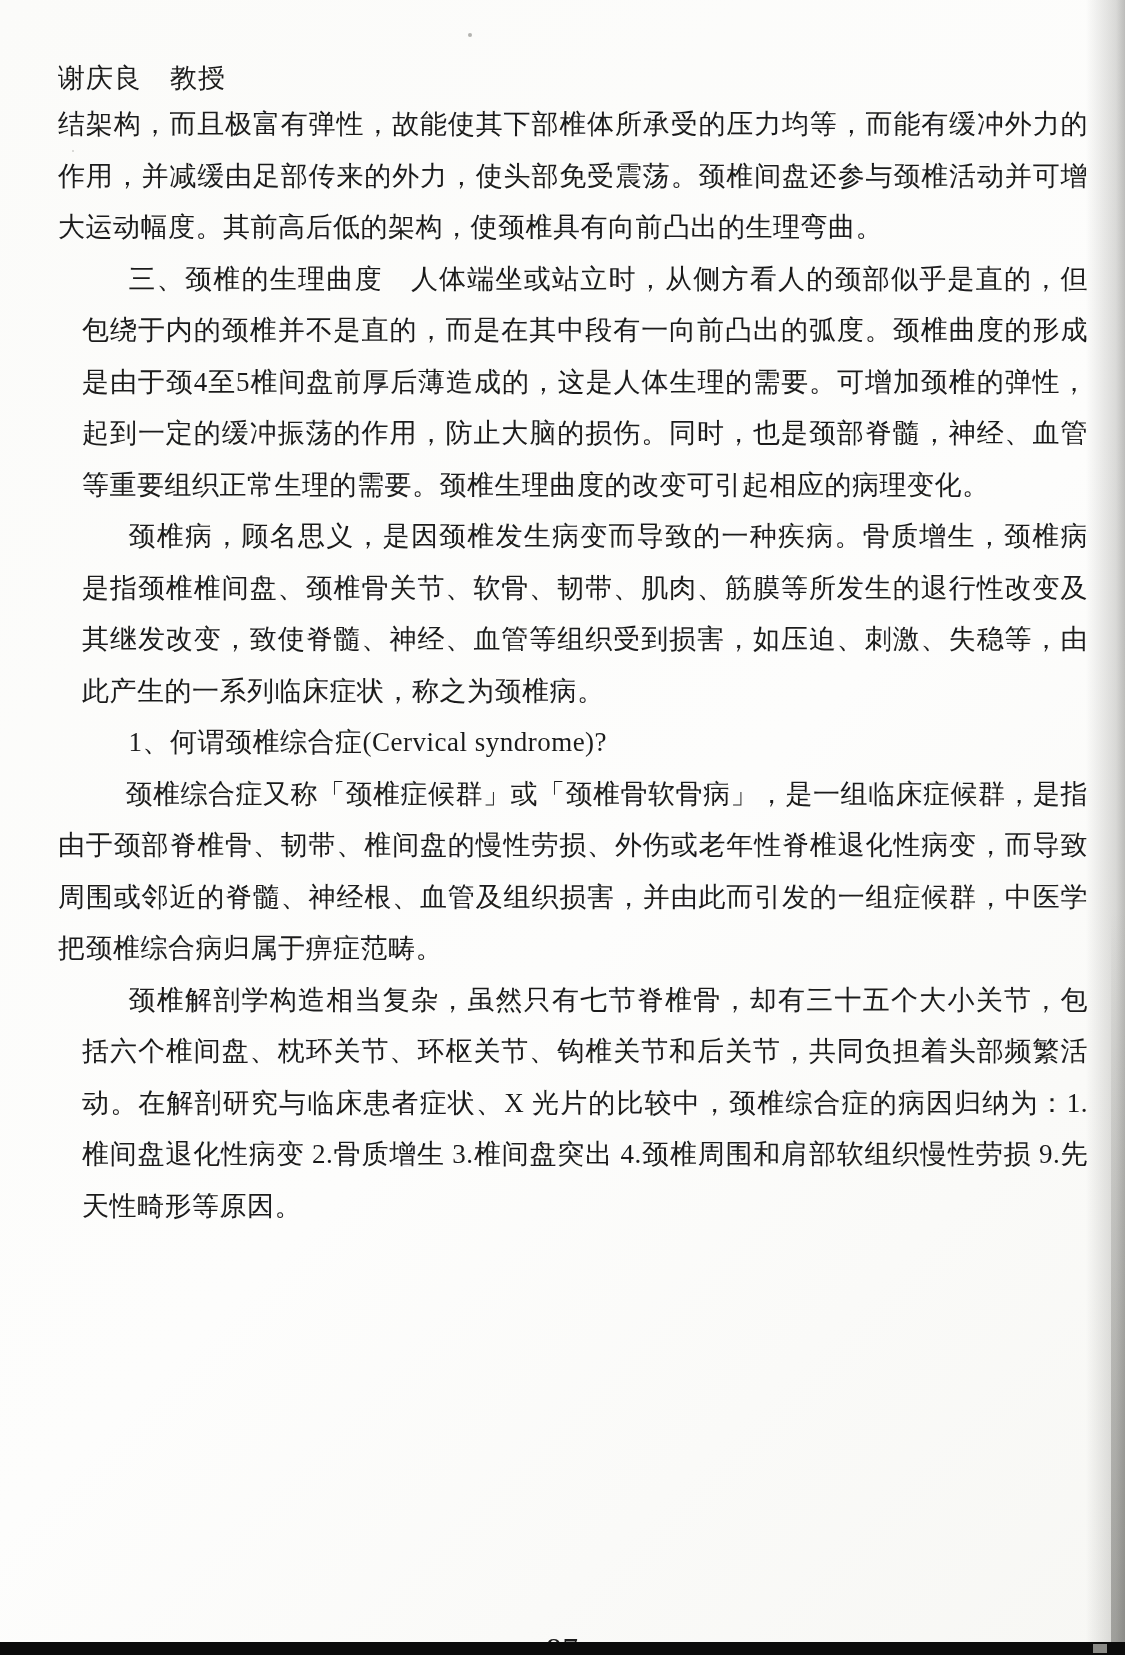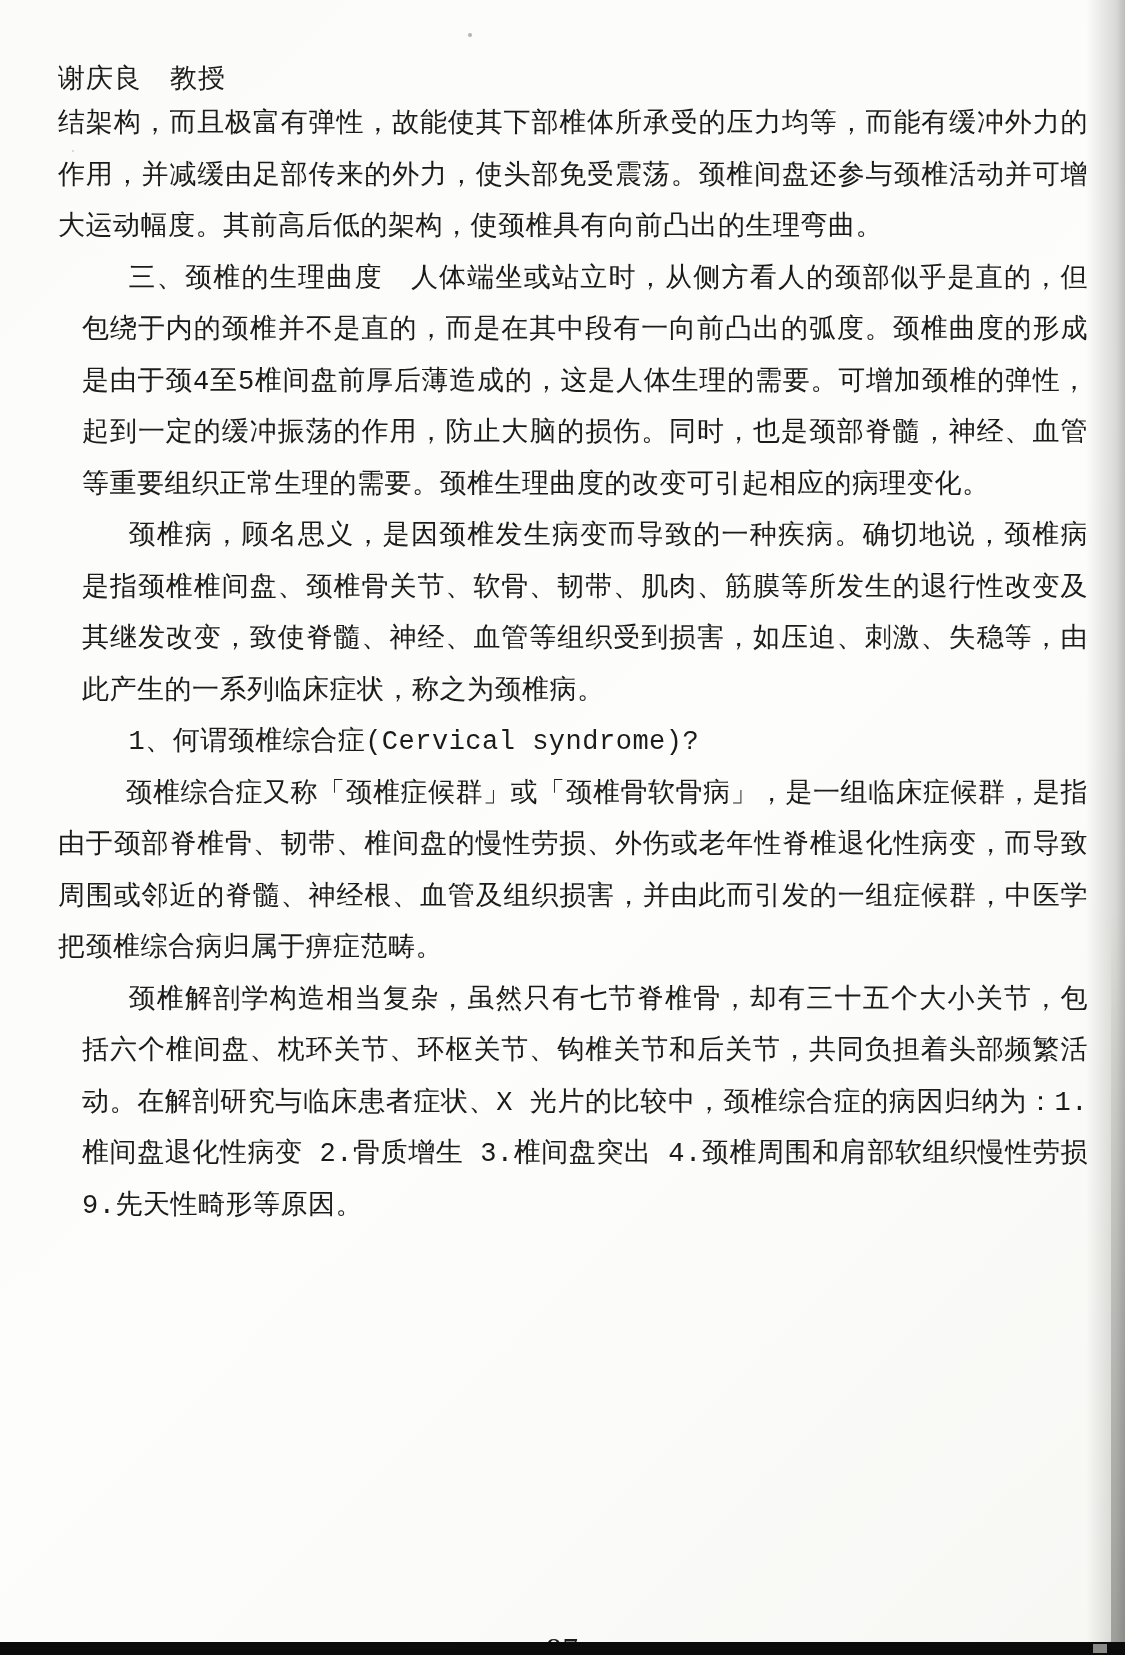--- a/index.html
+++ b/index.html
@@ -26,21 +26,20 @@
     white-space: nowrap;
     gap: 18px;
   }
   .page-body {
     position: absolute;
     left: 58px; top: 99px; width: 1030px;
     font-size: 27px;
     line-height: 51.5px;
     text-align: justify;
     letter-spacing: 0.5px;
-    font-family: Liberation Mono, monospace;
   }
   .para { margin: 0; }
   .indent-0    { text-indent: 0; }
   .indent-std  { text-indent: 1.72em; margin-left: 24px; }
   .indent-deep { text-indent: 2.5em; }
   .page-number {
     position: absolute;
     left: 0; top: 1632px; width: 1125px;
     text-align: center;
     font-size: 31px;
@@ -74,21 +73,21 @@
 
 <div class="scan-page">
 
   <div class="page-header">
     <span>谢庆良　教授</span>
   </div>
 
   <div class="page-body">
       <p class="para indent-0">结架构，而且极富有弹性，故能使其下部椎体所承受的压力均等，而能有缓冲外力的作用，并减缓由足部传来的外力，使头部免受震荡。颈椎间盘还参与颈椎活动并可增大运动幅度。其前高后低的架构，使颈椎具有向前凸出的生理弯曲。</p>
       <p class="para indent-std">三、颈椎的生理曲度　人体端坐或站立时，从侧方看人的颈部似乎是直的，但包绕于内的颈椎并不是直的，而是在其中段有一向前凸出的弧度。颈椎曲度的形成是由于颈4至5椎间盘前厚后薄造成的，这是人体生理的需要。可增加颈椎的弹性，起到一定的缓冲振荡的作用，防止大脑的损伤。同时，也是颈部脊髓，神经、血管等重要组织正常生理的需要。颈椎生理曲度的改变可引起相应的病理变化。</p>
-      <p class="para indent-std">颈椎病，顾名思义，是因颈椎发生病变而导致的一种疾病。确切地说，颈椎病是指颈椎椎间盘、颈椎骨关节、软骨、韧带、肌肉、筋膜等所发生的退行性改变及其继发改变，致使脊髓、神经、血管等组织受到损害，如压迫、刺激、失稳等，由此产生的一系列临床症状，称之为颈椎病。</p>
+      <p class="para indent-std">颈椎病，顾名思义，是因颈椎发生病变而导致的一种疾病。骨质增生，颈椎病是指颈椎椎间盘、颈椎骨关节、软骨、韧带、肌肉、筋膜等所发生的退行性改变及其继发改变，致使脊髓、神经、血管等组织受到损害，如压迫、刺激、失稳等，由此产生的一系列临床症状，称之为颈椎病。</p>
       <p class="para indent-std">1、何谓颈椎综合症(Cervical syndrome)?</p>
       <p class="para indent-deep">颈椎综合症又称「颈椎症候群」或「颈椎骨软骨病」，是一组临床症候群，是指由于颈部脊椎骨、韧带、椎间盘的慢性劳损、外伤或老年性脊椎退化性病变，而导致周围或邻近的脊髓、神经根、血管及组织损害，并由此而引发的一组症候群，中医学把颈椎综合病归属于痹症范畴。</p>
       <p class="para indent-std">颈椎解剖学构造相当复杂，虽然只有七节脊椎骨，却有三十五个大小关节，包括六个椎间盘、枕环关节、环枢关节、钩椎关节和后关节，共同负担着头部频繁活动。在解剖研究与临床患者症状、X 光片的比较中，颈椎综合症的病因归纳为：1.椎间盘退化性病变 2.骨质增生 3.椎间盘突出 4.颈椎周围和肩部软组织慢性劳损 9.先天性畸形等原因。</p>
     </div>
 
   <div class="page-number">87</div>
 
   <div class="edge-shadow-right"></div>
   <div class="speckle speckle-1"></div>
   <div class="speckle speckle-2"></div>

